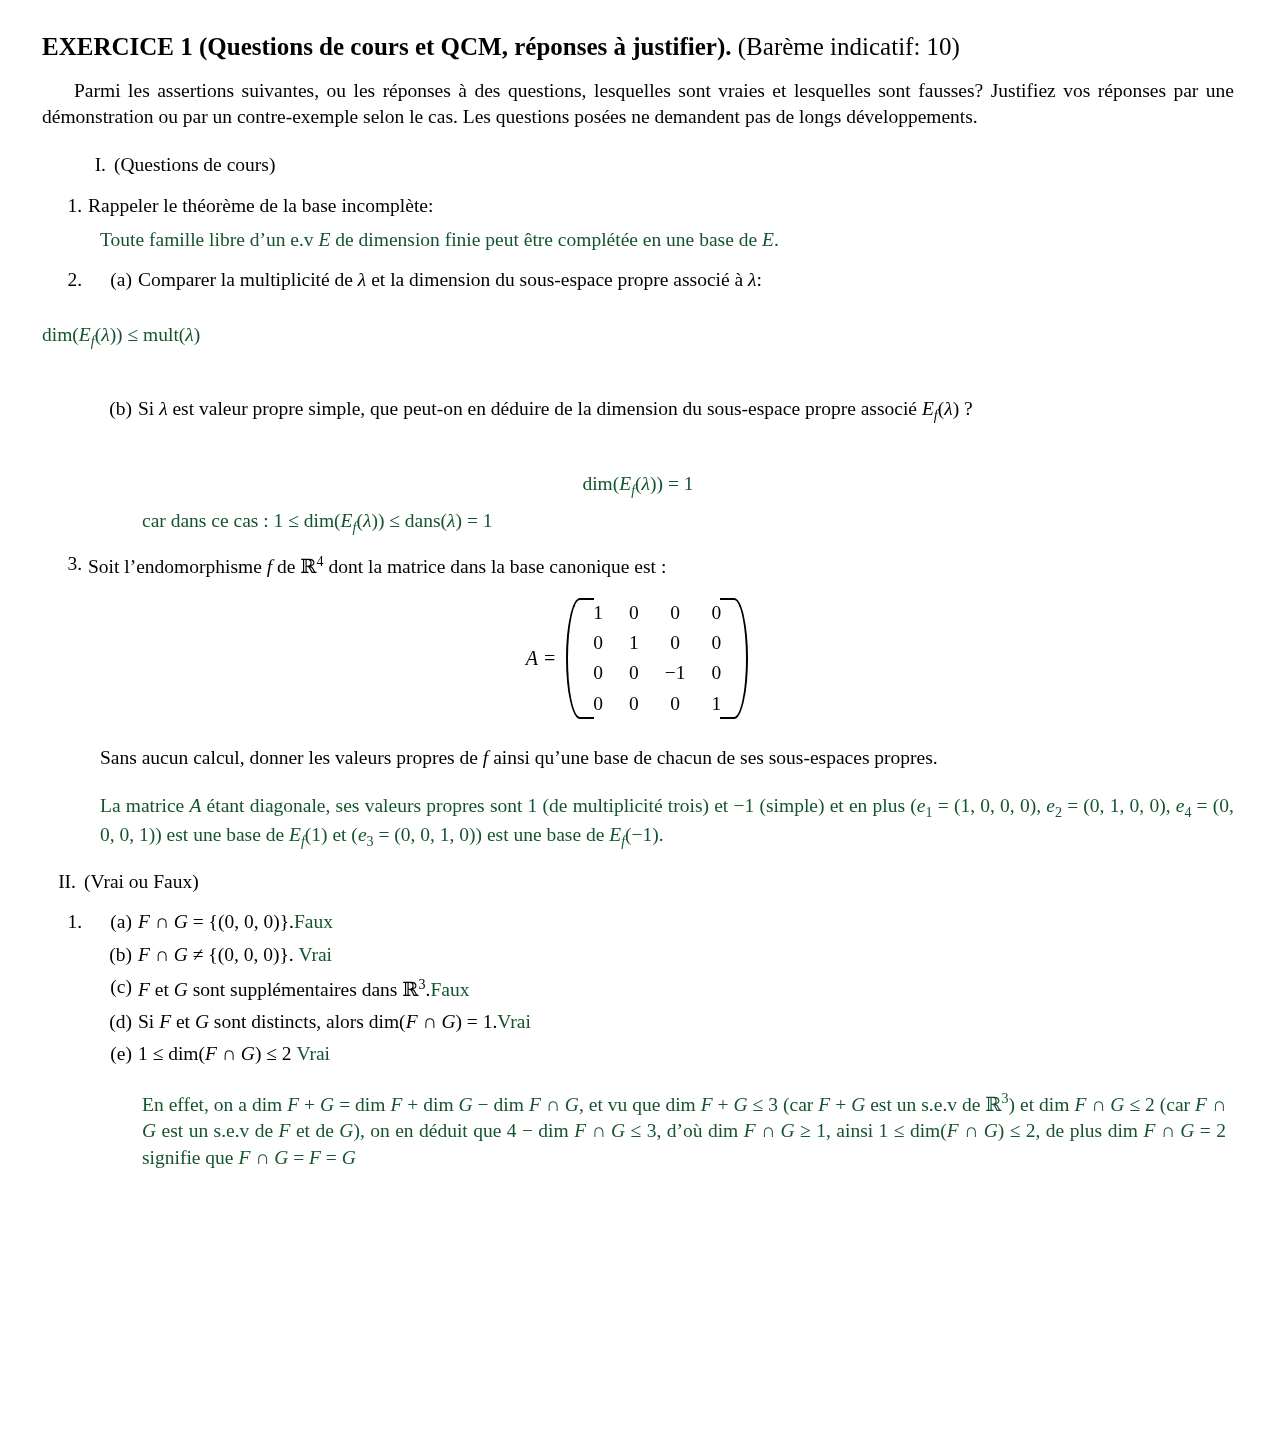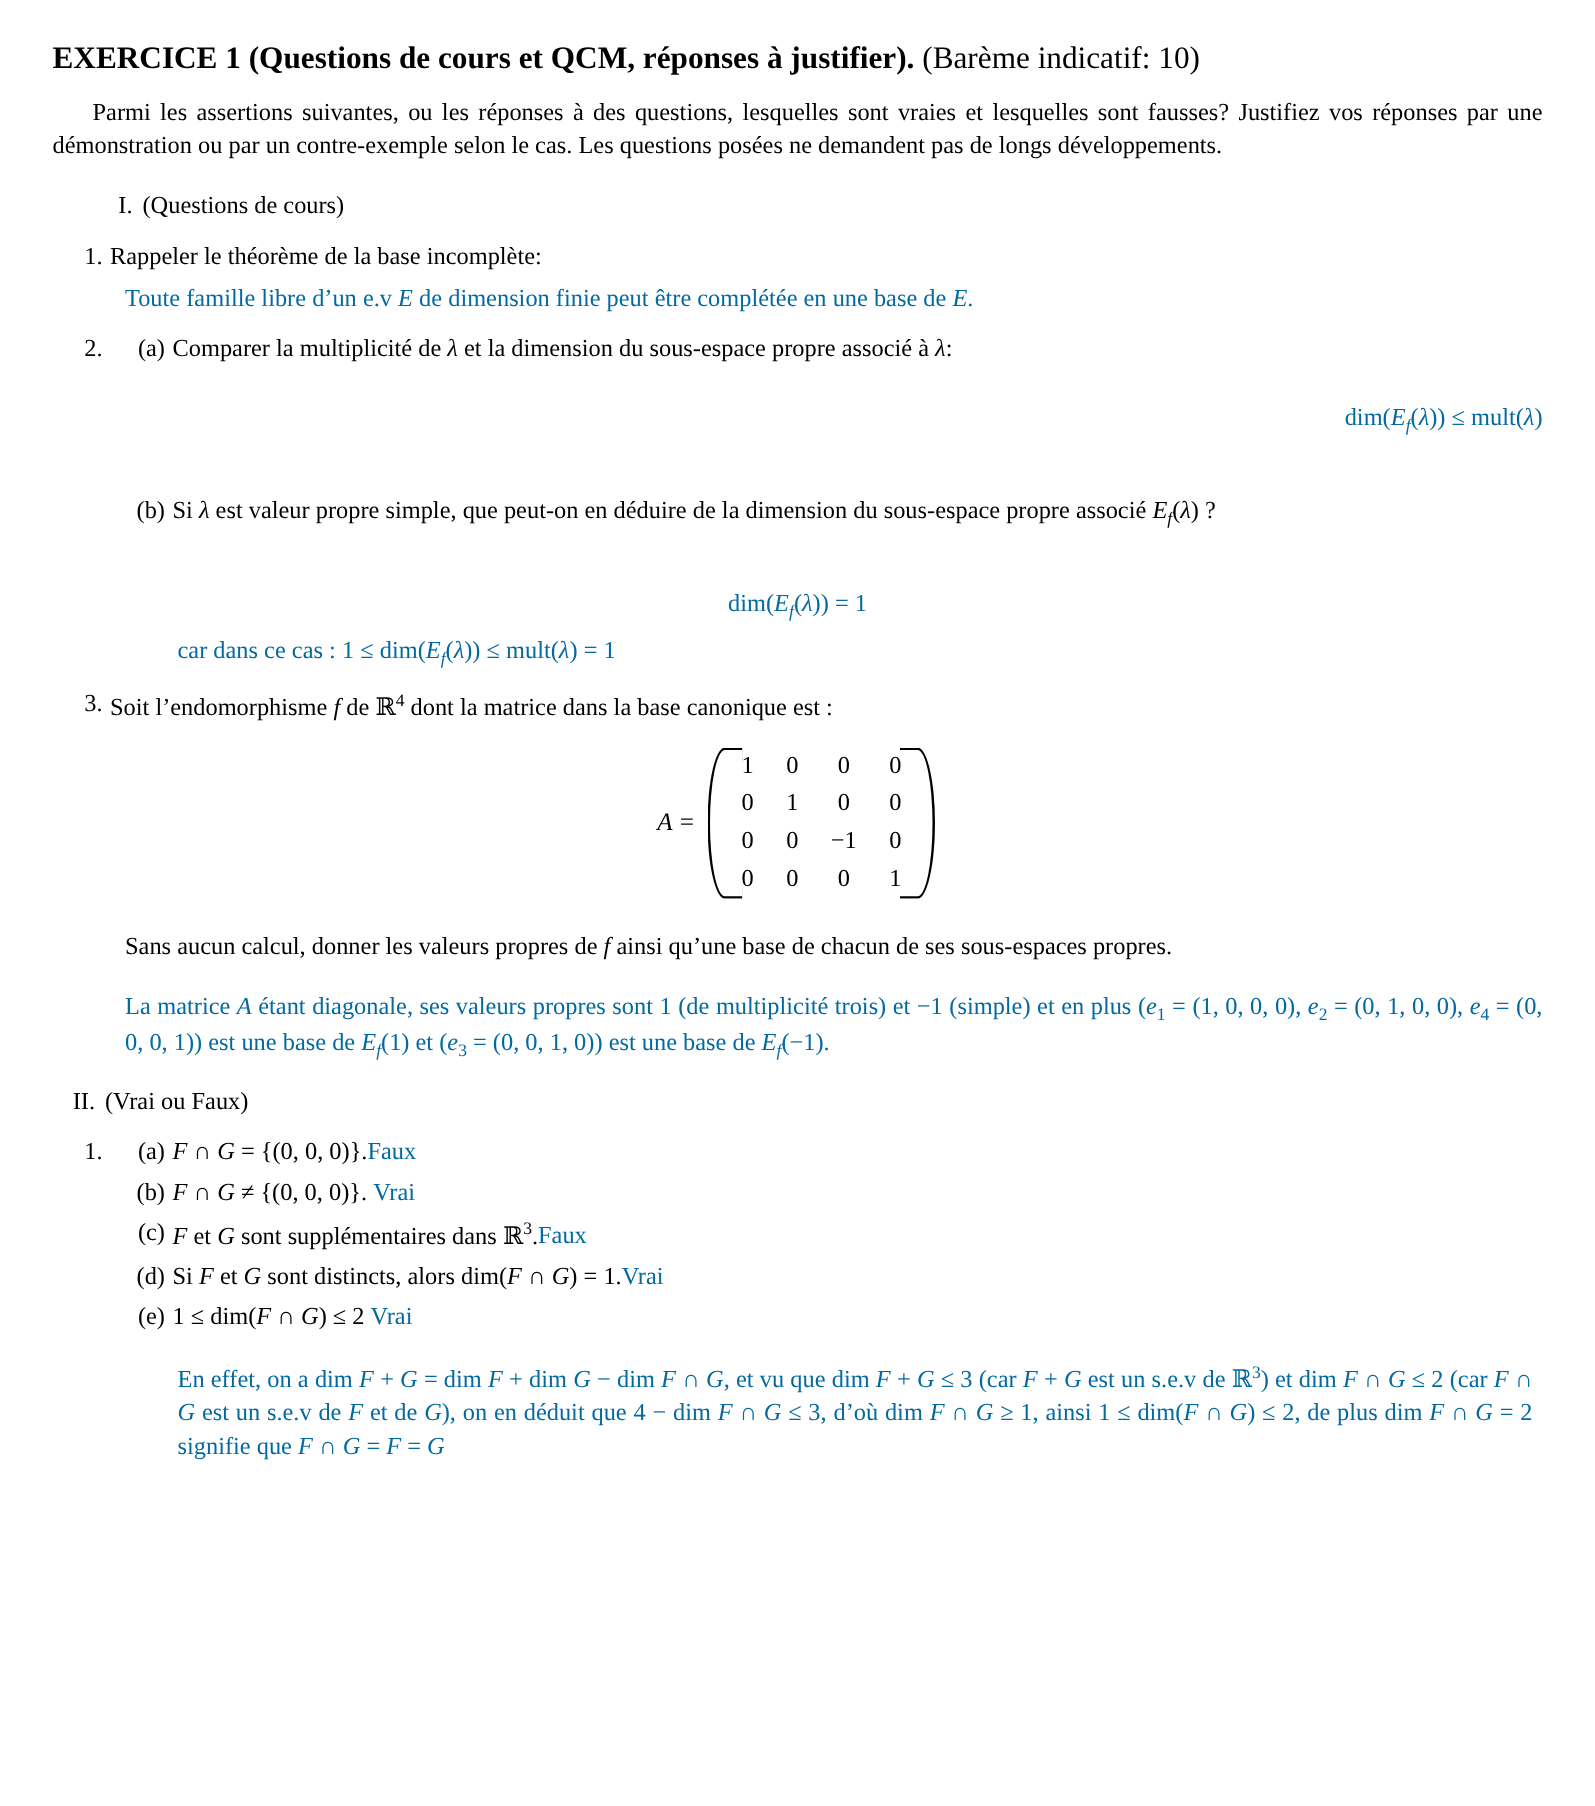--- a/index.html
+++ b/index.html
@@ -12,21 +12,21 @@
     min-height: 1445px;
     font-family: "Liberation Serif", "DejaVu Serif", serif;
     font-size: 19.5px;
     color: #000000;
     line-height: 1.35;
   }
   .page {
     padding: 22px 42px 30px 42px;
     box-sizing: border-box;
   }
-  .red { color: #0369a1; }
+  .red { color: #14532d; }
   i, .it { font-style: italic; }
   .title-line {
     margin: 8px 0 14px 0;
     font-size: 25px;
   }
   .title-line .head { font-weight: bold; }
   .intro {
     text-align: justify;
     text-indent: 32px;
     margin: 0 0 22px 0;
@@ -61,21 +61,21 @@
     position: absolute;
     left: 56px;
     width: 34px;
     text-align: right;
   }
   .answer-inline {
     margin: 8px 0 0 0;
     padding-left: 58px;
   }
   .centered-tall {
-    text-align: right;
+    text-align: left;
     margin: 28px 0 46px 0;
   }
   .centered-tall2 {
     text-align: center;
     margin: 46px 0 8px 0;
   }
   .reason {
     padding-left: 100px;
     margin: 2px 0 0 0;
   }
@@ -170,21 +170,21 @@
   </div>
 
   <div class="lvl2">
     <span class="marker">(b)</span>
     <span>Si <i>λ</i> est valeur propre simple, que peut-on en déduire de la dimension du sous-espace propre associé <i>E<sub>f</sub></i>(<i>λ</i>) ?</span>
   </div>
   <div class="centered-tall2 red">
     <span class="op">dim(</span><i>E<sub>f</sub></i><span class="op">(</span><i>λ</i><span class="op">)) = 1</span>
   </div>
   <div class="reason red">
-    car dans ce cas : 1 ≤ <span class="op">dim(</span><i>E<sub>f</sub></i>(<i>λ</i>)) ≤ <span class="op">mult(</span><i>λ</i>) = 1
+    car dans ce cas : 1 ≤ <span class="op">dim(</span><i>E<sub>f</sub></i>(<i>λ</i>)) ≤ <span class="op">dans(</span><i>λ</i>) = 1
   </div>
 
   <div class="lvl1">
     <span class="marker">3.</span>
     <span>Soit l’endomorphisme <i>f</i> de ℝ<sup>4</sup> dont la matrice dans la base canonique est :</span>
   </div>
 
   <div class="matrix-wrap">
     <div class="matrix-eq">
       <span class="lhs">A =</span>

